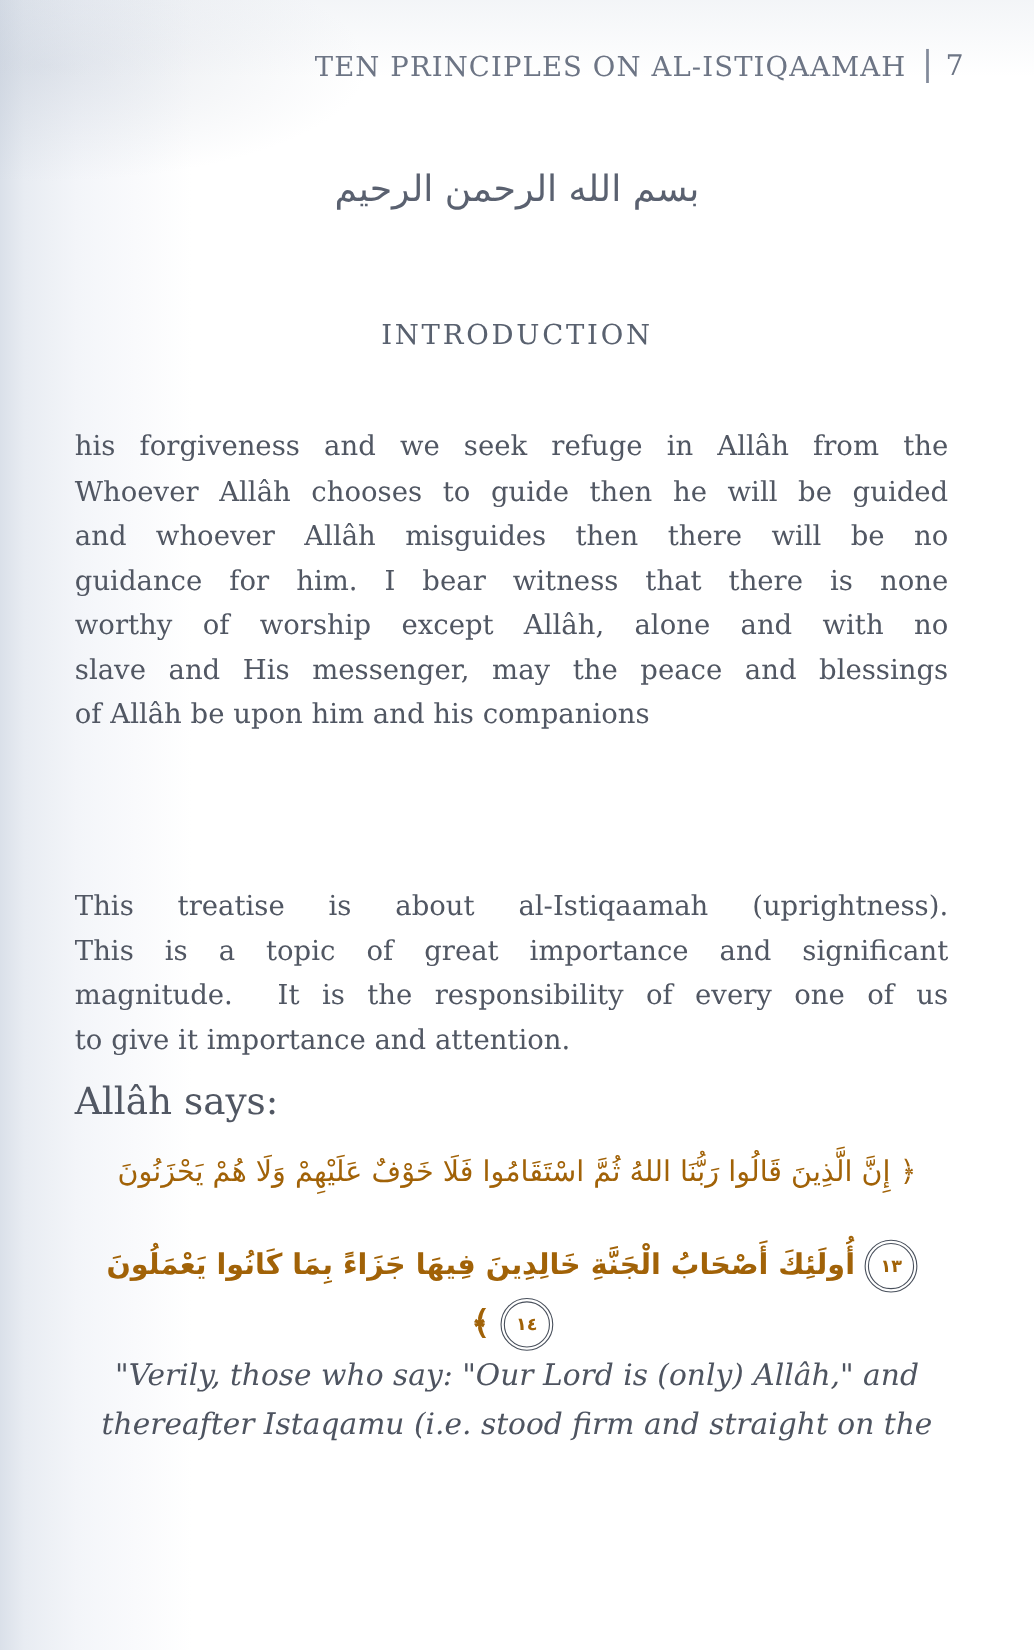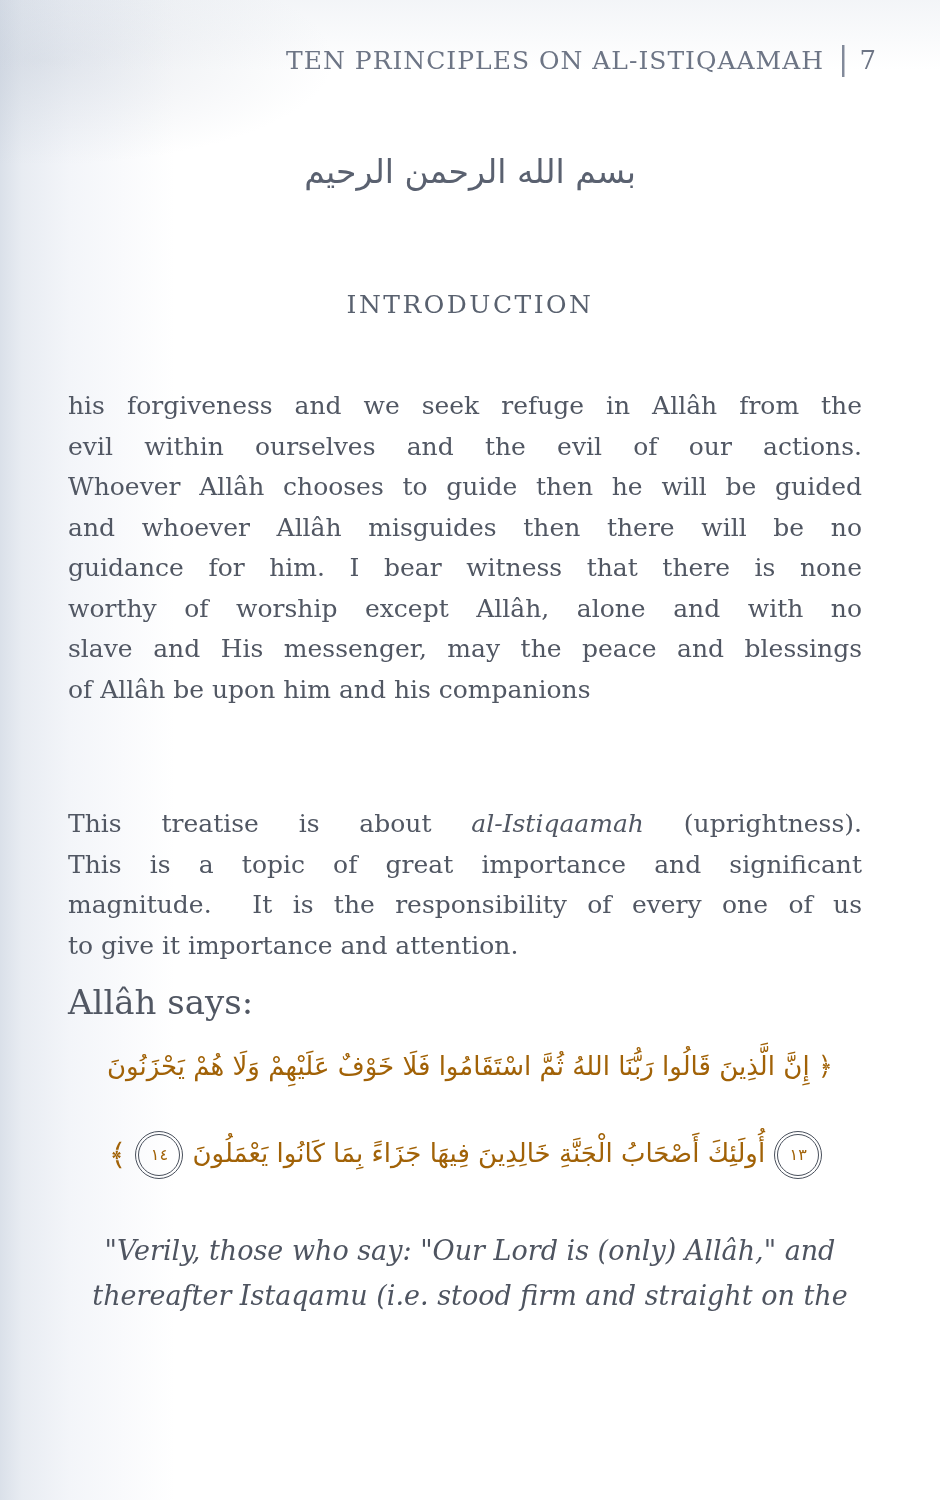--- a/index.html
+++ b/index.html
@@ -46,32 +46,32 @@
     font-size: 25px; font-weight: normal;
     letter-spacing: 2.5px; color: #59616f;
     margin: 0;
   }
 
   .body-block { left: 68px; width: 794px; font-size: 25px; line-height: 40.5px; }
   .jline { text-align: justify; text-align-last: justify; }
   .lline { text-align: right; text-align-last: left; }
   .p1 { top: 386px; }
   .p2 { top: 804px; }
-  .italic { font-style: italic; }
+  .italic { }
 
   .allah-says { top: 982px; left: 68px; font-size: 34px; }
 
   .verse {
     left: 70px; width: 800px;
     text-align: center; direction: rtl;
     font-family: "DejaVu Sans", sans-serif;
     font-size: 26px; color: #a16207; line-height: 1.9;
   }
   .verse-1 { top: 1042px; }
-  .verse-2 { top: 1126px; }
+  .verse-2 { top: 1126px; font-weight: bold; }
   .medallion {
     display: inline-flex; align-items: center; justify-content: center;
     width: 40px; height: 40px;
     border: 4px double #49505c; border-radius: 50%;
     font-size: 16px; line-height: 1;
     margin: 0 9px; vertical-align: middle;
   }
   .ornament { font-size: 30px; vertical-align: middle; }
 
   .translation {
@@ -91,21 +91,20 @@
     <span class="hdr-sep">|</span>
     <span class="hdr-page-num">7</span>
   </div>
 
   <div class="layer bismillah" dir="rtl">بسم الله الرحمن الرحيم</div>
 
   <h1 class="layer section-heading">INTRODUCTION</h1>
 
   <div class="layer body-block p1">
     <div class="jline">his forgiveness and we seek refuge in Allâh from the</div>
-    <div class="jline">evil within ourselves and the evil of our actions.</div>
     <div class="jline">Whoever Allâh chooses to guide then he will be guided</div>
     <div class="jline">and whoever Allâh misguides then there will be no</div>
     <div class="jline">guidance for him. I bear witness that there is none</div>
     <div class="jline">worthy of worship except Allâh, alone and with no</div>
     <div class="jline">slave and His messenger, may the peace and blessings</div>
     <div class="lline">of Allâh be upon him and his companions</div>
   </div>
 
   <div class="layer body-block p2">
     <div class="jline">

